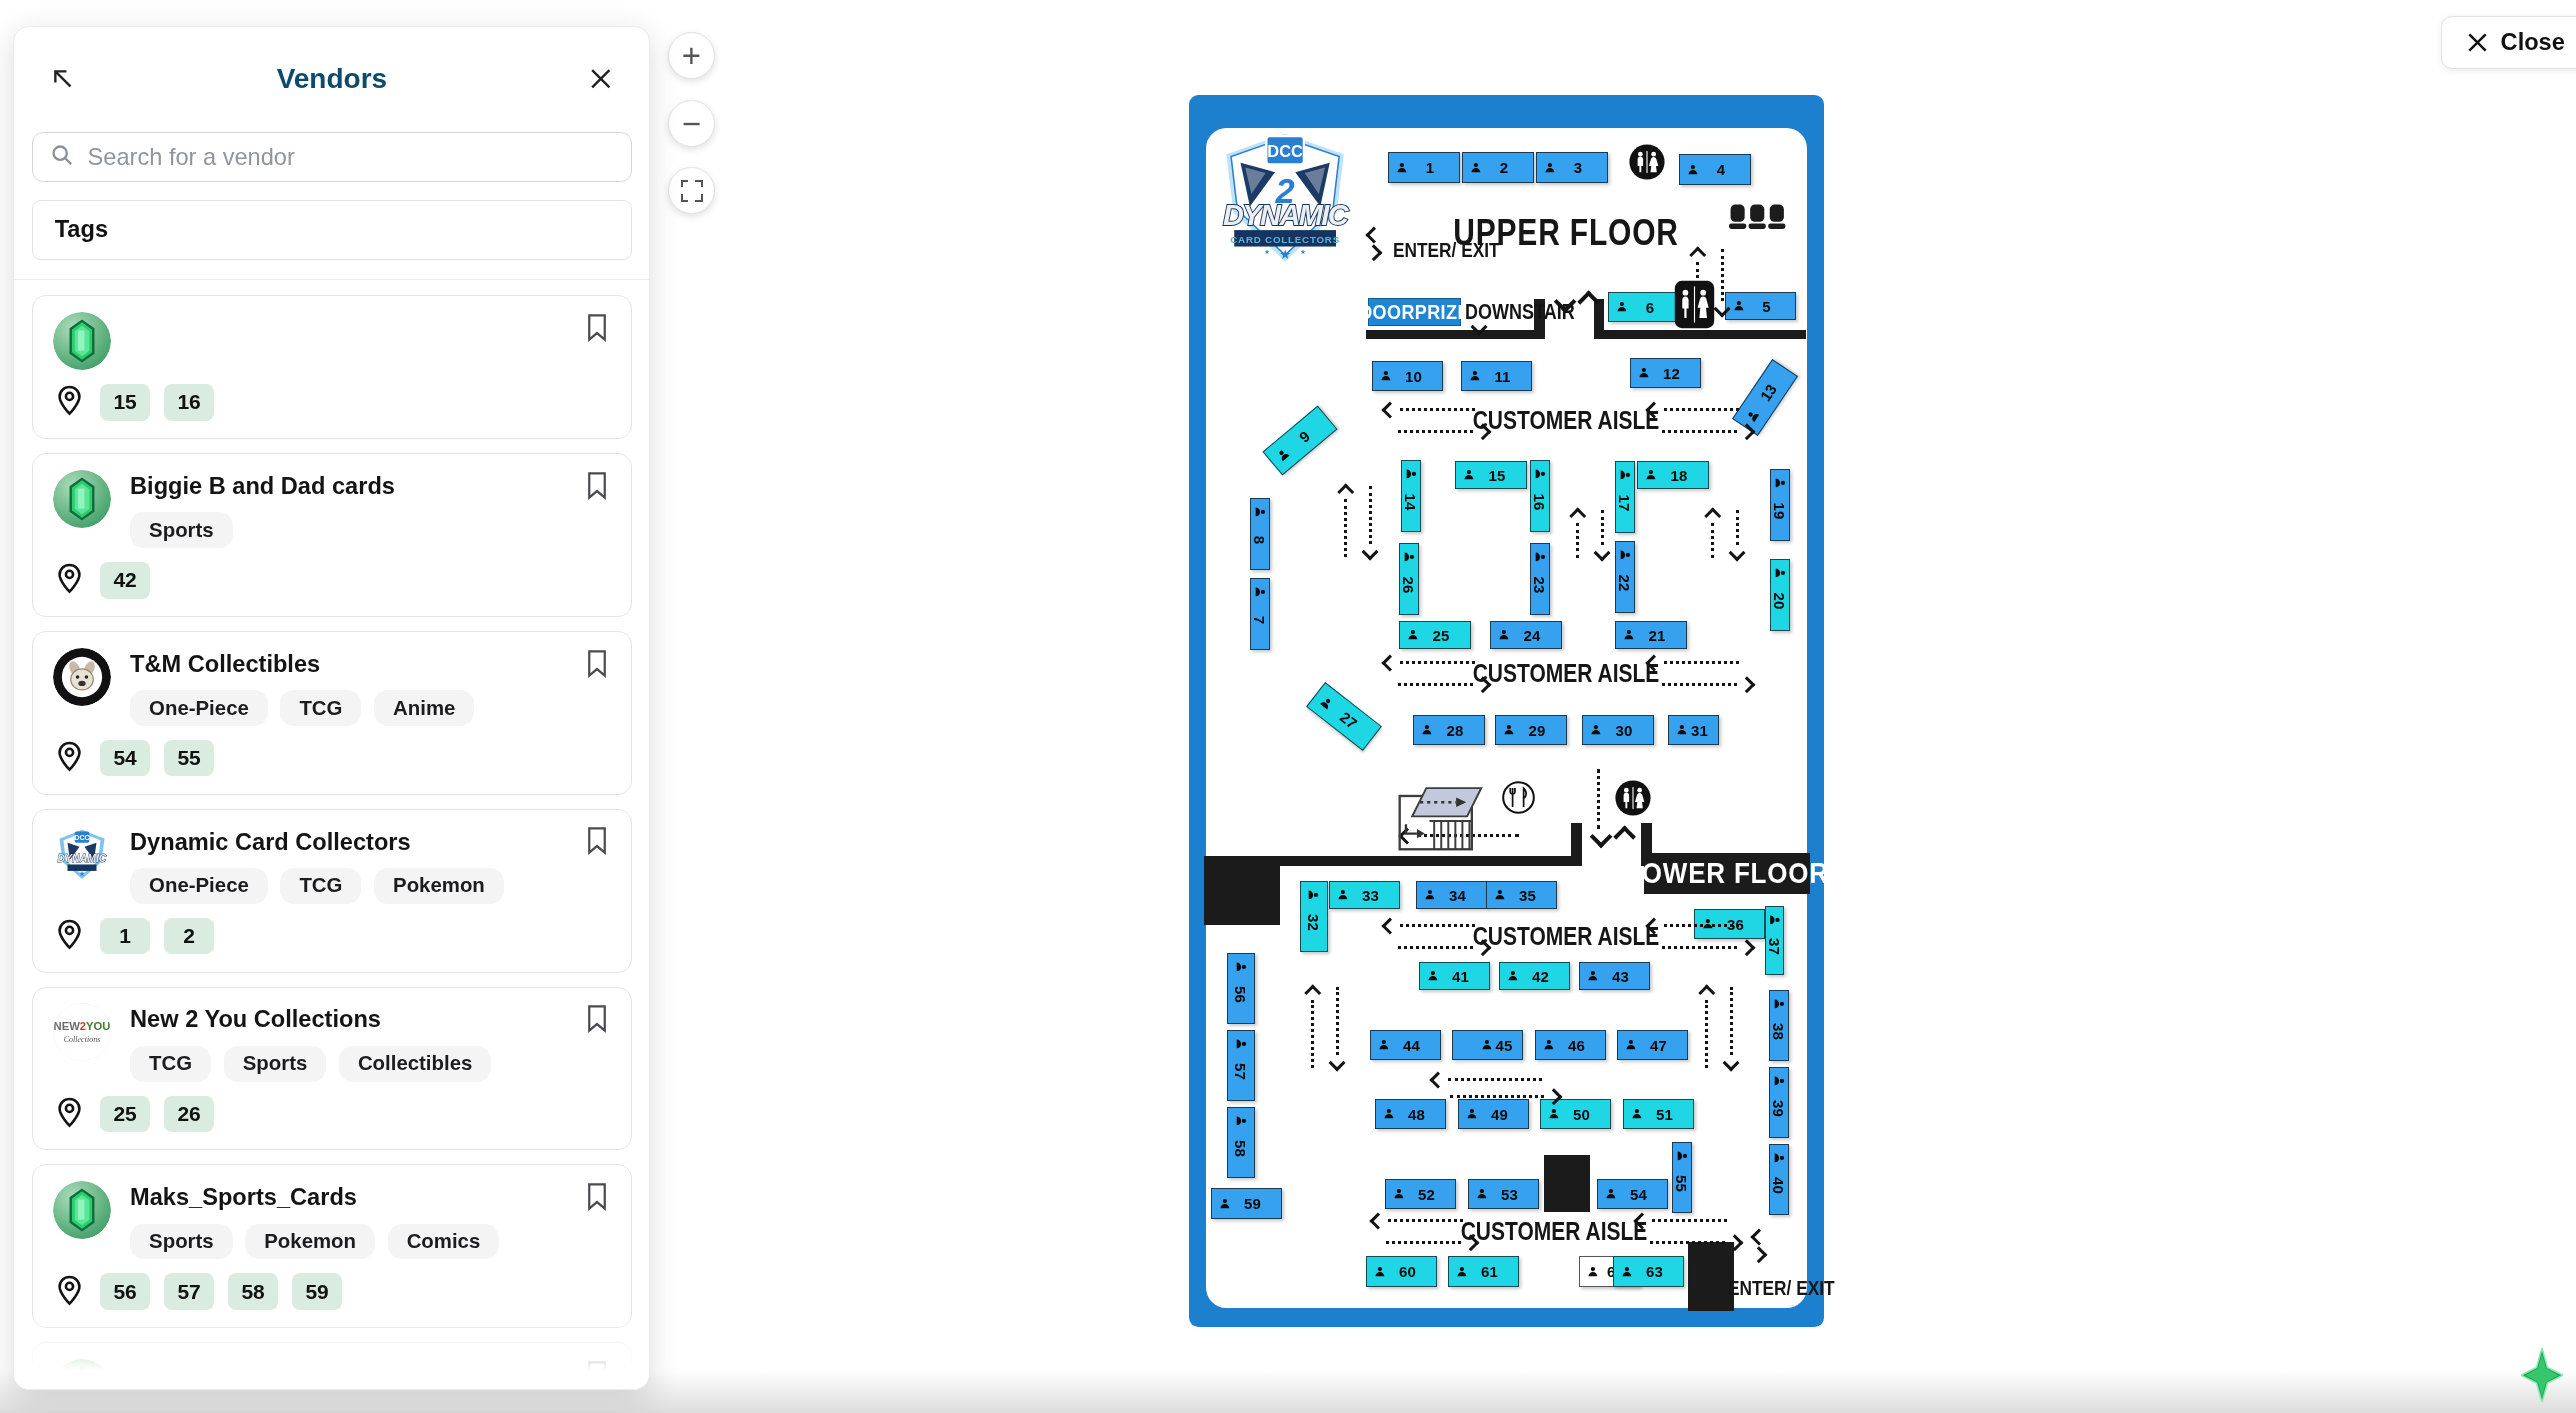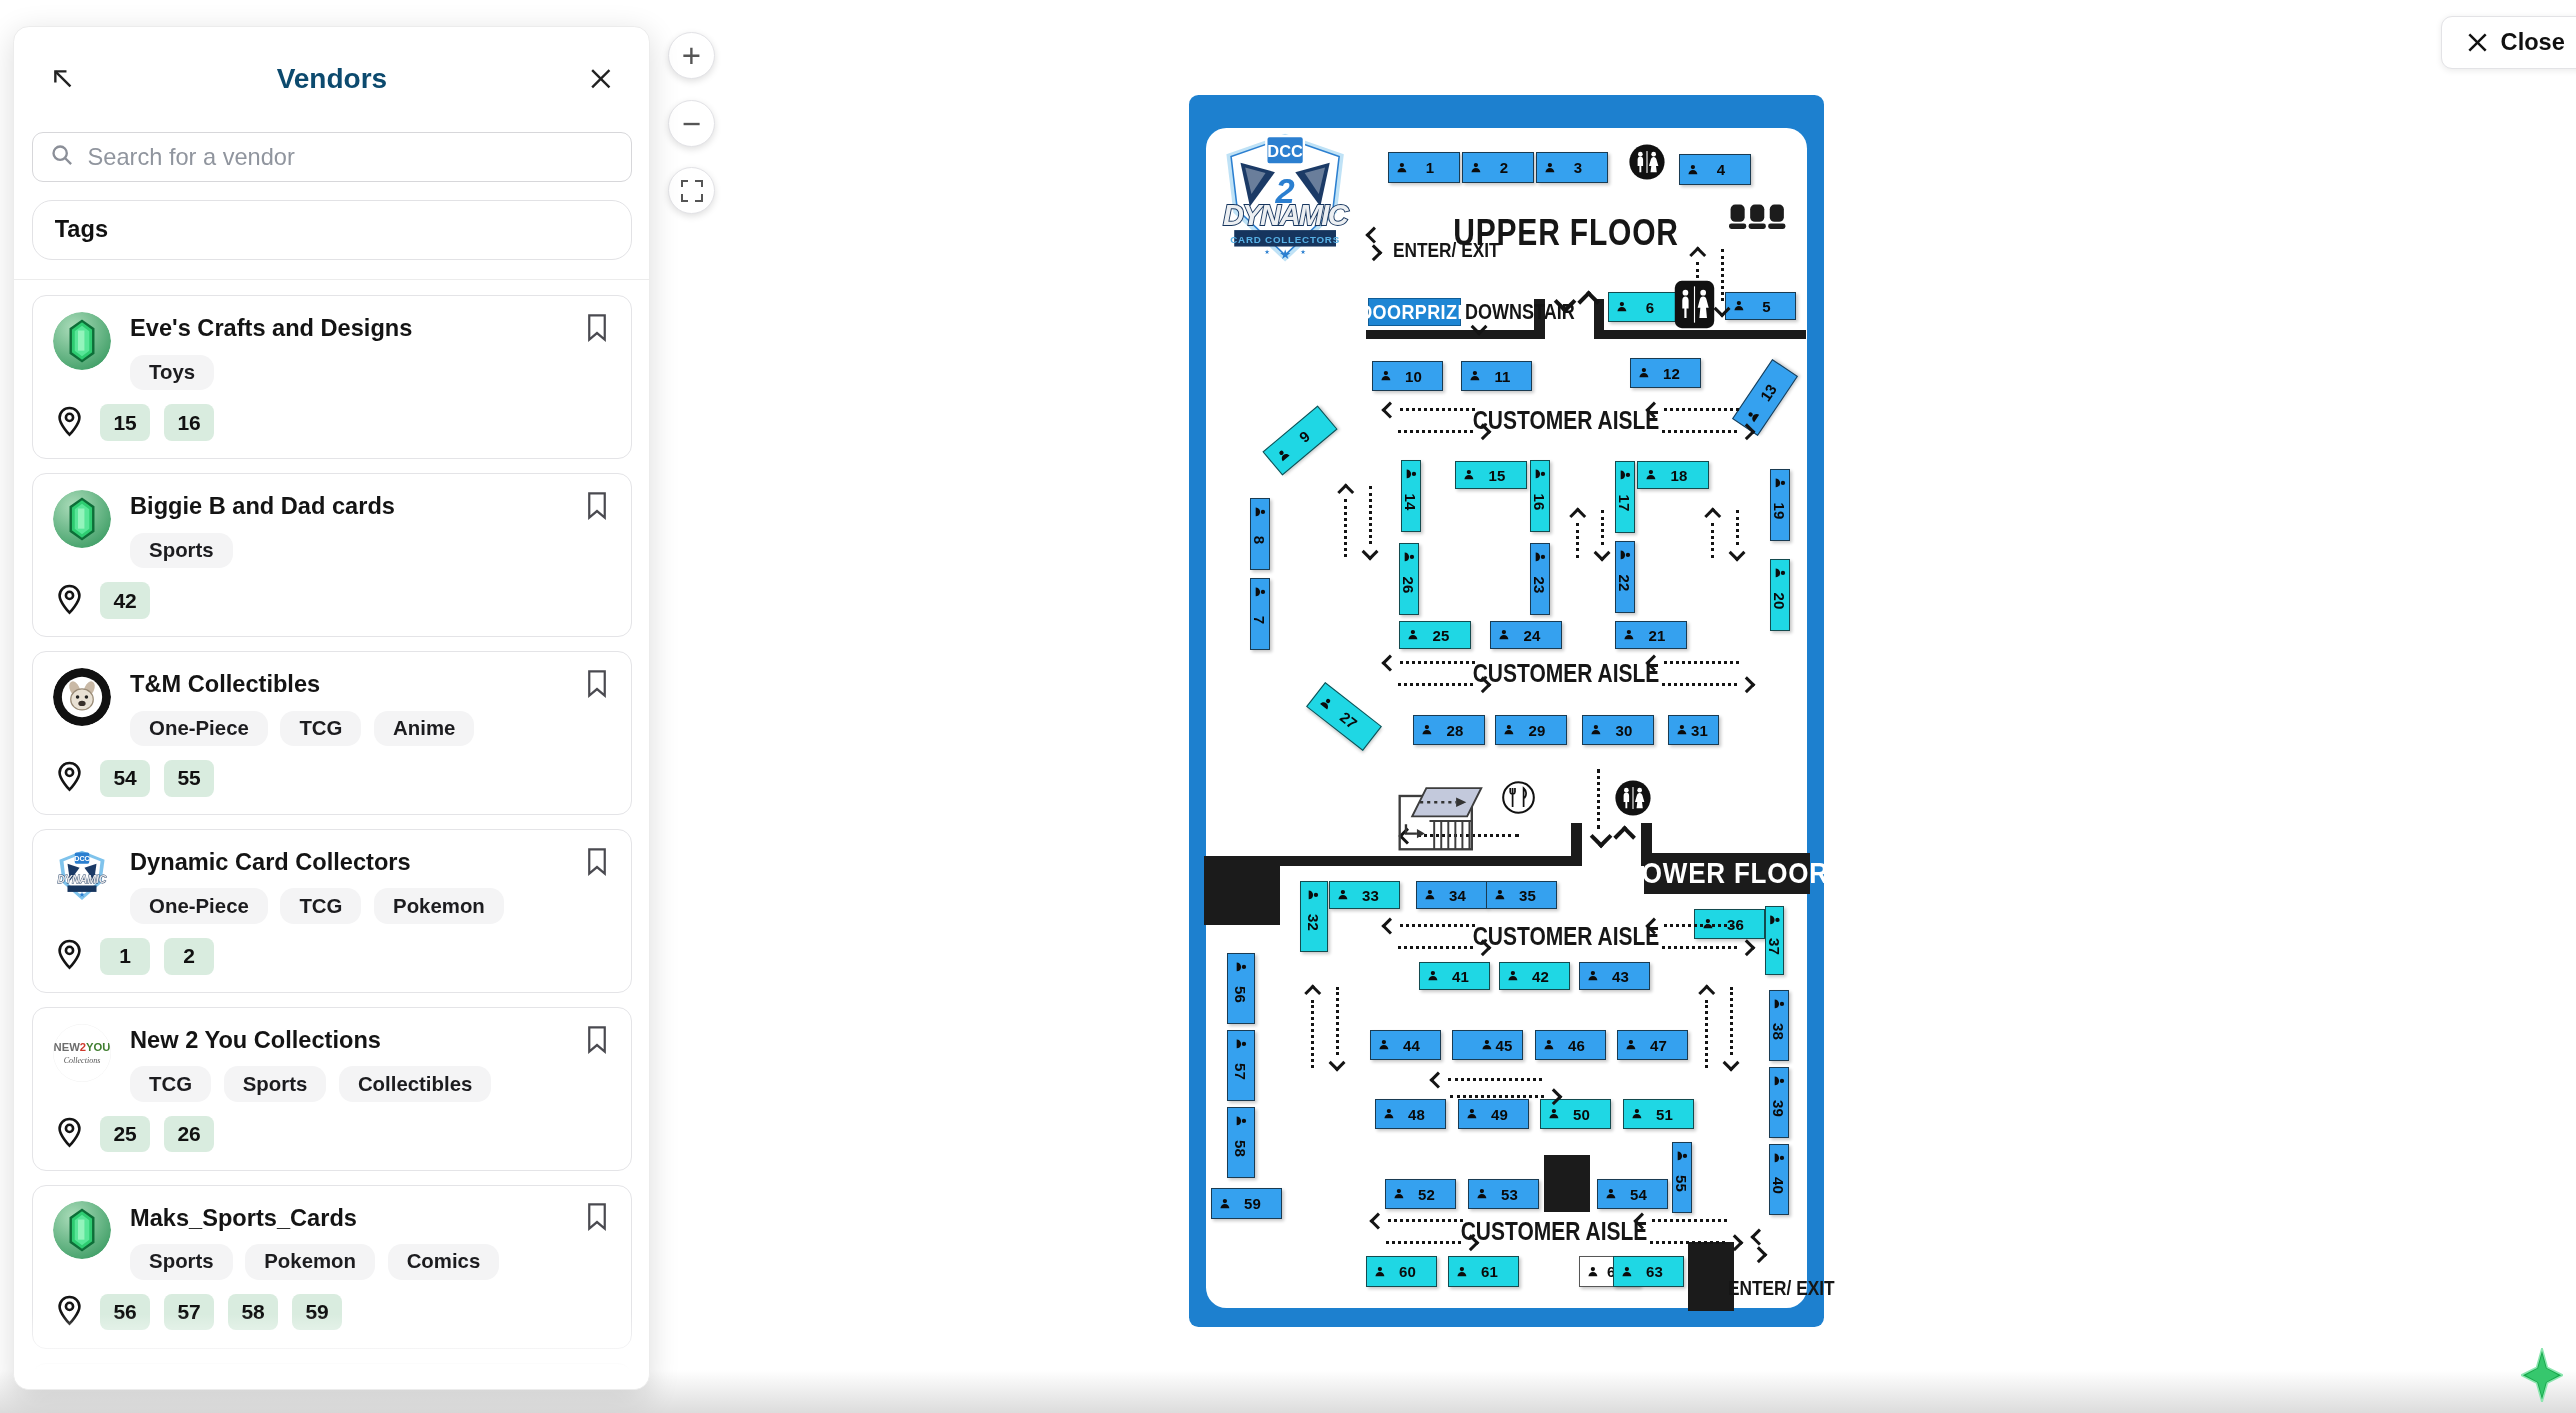--- a/index.html
+++ b/index.html
@@ -15,21 +15,21 @@
     box-shadow:0 7.9px 31px rgba(0,0,0,.14); display:flex; flex-direction:column; overflow:hidden; z-index:30; }
   .sb-header { display:flex; align-items:center; padding:31px 28px 6.3px 28px; }
   .sb-header h1 { flex:1; text-align:center; font-size:28px; font-weight:700; color:#0c4a6e; }
   .icon-btn { background:none; border:none; cursor:pointer; width:41px; height:41px;
     display:flex; align-items:center; justify-content:center; }
   .search { margin:27px 17.3px 0 17.3px; height:50px; border:1.6px solid #d7d7da; border-radius:11px;
     display:flex; align-items:center; gap:12.6px; padding:0 17.3px; background:#fff; }
   .search input { border:none; outline:none; flex:1; font-size:23.6px; color:#333;
     font-family:"Liberation Sans",sans-serif; }
   .search input::placeholder { color:#90959e; }
-  .tagsbox { margin:17.3px 17.3px 0 17.3px; border:1.6px solid #e2e2e5; border-radius:20px;
+  .tagsbox { margin:17.3px 17.3px 0 17.3px; border:1.6px solid #e2e2e5; border-radius:9px;
     padding:15.7px 22px; font-size:23.6px; font-weight:700; color:#111; cursor:pointer; }
   .list-sep { height:0.8px; background:#ececec; margin-top:19px; }
   .vlist { flex:1; overflow:hidden; padding:15.7px 17.3px 0 17.3px; display:flex; flex-direction:column; gap:14px; }
   .fade { position:absolute; left:0; right:0; bottom:0; height:75px; z-index:6;
     background:linear-gradient(rgba(255,255,255,0), #ffffff 75%); border-radius:0 0 15.7px 15.7px; pointer-events:none; }
 
   .vendor-card { position:relative; border:1.2px solid #e4e4e7; border-radius:14px;
     background:#fff; padding:15.7px 20.4px 17.3px 20.4px; cursor:pointer; flex:none; }
   .v-row { display:flex; gap:19px; }
   .v-avatar { width:58px; height:58px; border-radius:50%; overflow:hidden; flex:none; }
@@ -146,26 +146,20 @@
       <stop offset="0" stop-color="#abdcba"></stop>
                     <stop offset="1" stop-color="#3f9e66"></stop>
                   </radialGradient>
                 </defs>
       <circle cx="36" cy="36" r="36" fill="url(#gEm)"></circle>
       <polygon points="36,11 50,21 50,51 36,61 22,51 22,21" fill="#2ecc71" stroke="#0d6e38" stroke-width="3"></polygon>
       <polygon points="36,17 45,24 45,48 36,55 27,48 27,24" fill="#58e698"></polygon>
       <rect x="31" y="23" width="8" height="25" fill="#93f4bc"></rect>
               </svg>
             </div>
-            <div class="v-main">
-              <div class="v-name">Eve's Crafts and Designs</div>
-              <div class="v-tags">
-                <span class="tag-chip">Toys</span>
-              </div>
-            </div>
           </div>
           <span class="bookmark"><svg width="28" height="31" viewBox="0 0 24 28">
   <path d="M5 3 h14 v22 l-7 -6 l-7 6 z" fill="none" stroke="#4a4a50" stroke-width="2"></path>
             </svg></span>
           <div class="v-booths">
             <span><svg width="33" height="33" viewBox="0 0 24 24">
   <path d="M12 2.2 C7.9 2.2 4.8 5.3 4.8 9.2 c0 4.8 7.2 12.4 7.2 12.4 s7.2-7.6 7.2-12.4 c0-3.9-3.1-7-7.2-7z" fill="none" stroke="#141414" stroke-width="1.9"></path>
   <circle cx="12" cy="9" r="2.6" fill="none" stroke="#141414" stroke-width="1.9"></circle>
               </svg></span>
             <span class="booth-chip">15</span>

